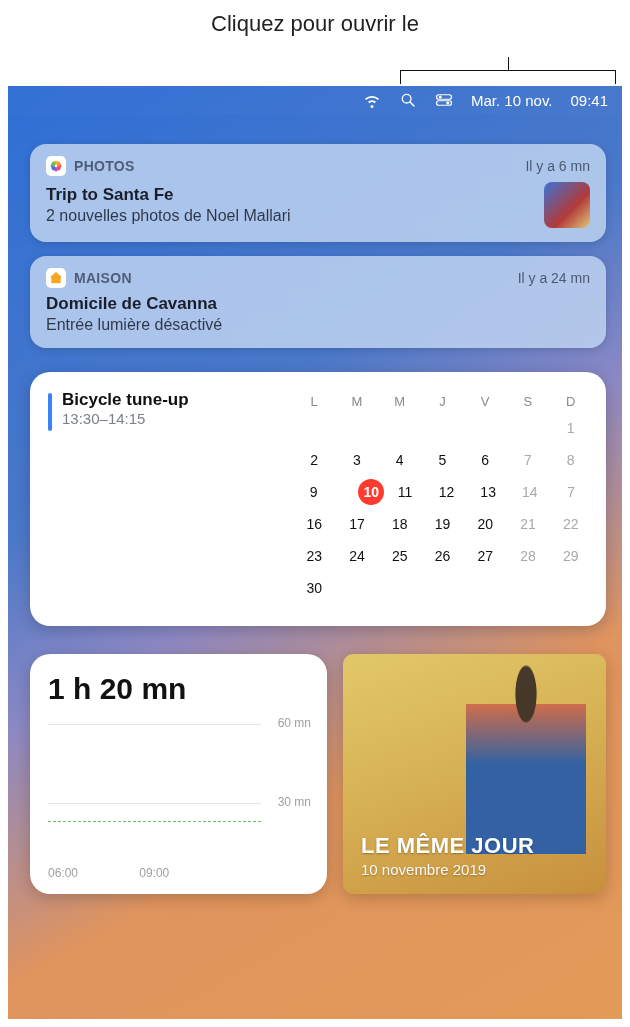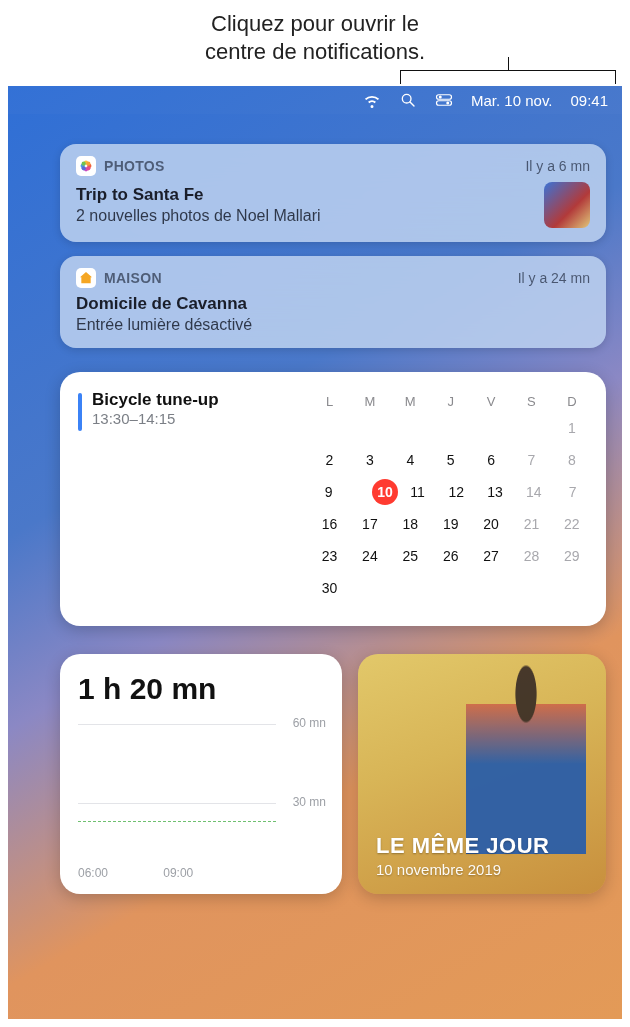--- a/index.html
+++ b/index.html
@@ -56,21 +56,21 @@
     justify-content: flex-end;
     gap: 18px;
     padding: 0 14px;
     color: #fff;
     font-size: 15px;
     font-weight: 500;
     background: rgba(255,255,255,0.02);
   }
   .menubar .icon-svg { width: 18px; height: 16px; display: block; }
   .notification-center {
-    padding: 30px 16px 16px 52px;
+    padding: 30px 16px 16px 22px;
     display: flex;
     flex-direction: column;
     gap: 14px;
   }
   .notif {
     background: rgba(190,210,240,0.85);
     border-radius: 16px;
     padding: 12px 16px 14px 16px;
     box-shadow: 0 2px 8px rgba(0,0,0,0.15);
     backdrop-filter: blur(20px);
@@ -164,21 +164,21 @@
   .st-g60 { top: 8px; }
   .st-g30 { top: 53%; }
   .st-dash { position: absolute; left: 0; right: 50px; top: 64%; border-top: 1px dashed #6fc070; }
   .st-bars { position: absolute; bottom: 22px; left: 0; right: 50px; height: 120px; display: flex; align-items: flex-end; gap: 8px; }
   .st-bar { flex: 1; display: flex; flex-direction: column-reverse; }
   .st-seg { width: 100%; }
   .st-xlabels { position: absolute; bottom: 0; left: 0; right: 50px; display: flex; font-size: 12px; color: #9da0a6; }
   .st-xlabels span { flex: 1; }
 
   .photo-widget {
-    border-radius: 20px;
+    border-radius: 10px;
     position: relative;
     overflow: hidden;
     box-shadow: 0 4px 16px rgba(0,0,0,0.2);
     background: linear-gradient(160deg, #e2c86a 0%, #d8b557 40%, #c88f3d 100%);
   }
   .photo-person {
     position: absolute; right: 20px; top: 0; width: 120px; height: 200px;
     background: radial-gradient(ellipse at 50% 20%, #3f3128 0%, #3f3128 12%, transparent 13%),
                 linear-gradient(180deg, transparent 0%, transparent 25%, #cf6a4a 25%, #2b5ea8 55%, #2b5ea8 100%);
     border-radius: 40px 40px 0 0;
@@ -189,21 +189,20 @@
     text-shadow: 0 1px 2px rgba(0,0,0,0.3);
   }
   .photo-caption .pc-title { font-size: 22px; font-weight: 700; letter-spacing: 0.5px; }
   .photo-caption .pc-sub   { font-size: 15px; margin-top: 2px; opacity: 0.95; }
 </style>
 </head>
 <body>
 
 <div class="annotation">
   <div>Cliquez pour ouvrir le</div>
-  <div>centre de notifications.</div>
 </div>
 <div class="annotation-line"></div>
 
 <div class="os-container">
 
   <div class="menubar">
     <span>
       <svg class="icon-svg" viewBox="0 0 24 18">
           <path d="M12 15.5a2 2 0 100 4 2 2 0 000-4zm-5.3-4.1a8 8 0 0110.6 0l-1.8 1.8a5.5 5.5 0 00-7 0l-1.8-1.8zM2.5 7.3a14 14 0 0119 0L19.7 9a11.5 11.5 0 00-15.4 0L2.5 7.3z" fill="#fff"></path>
         </svg>

